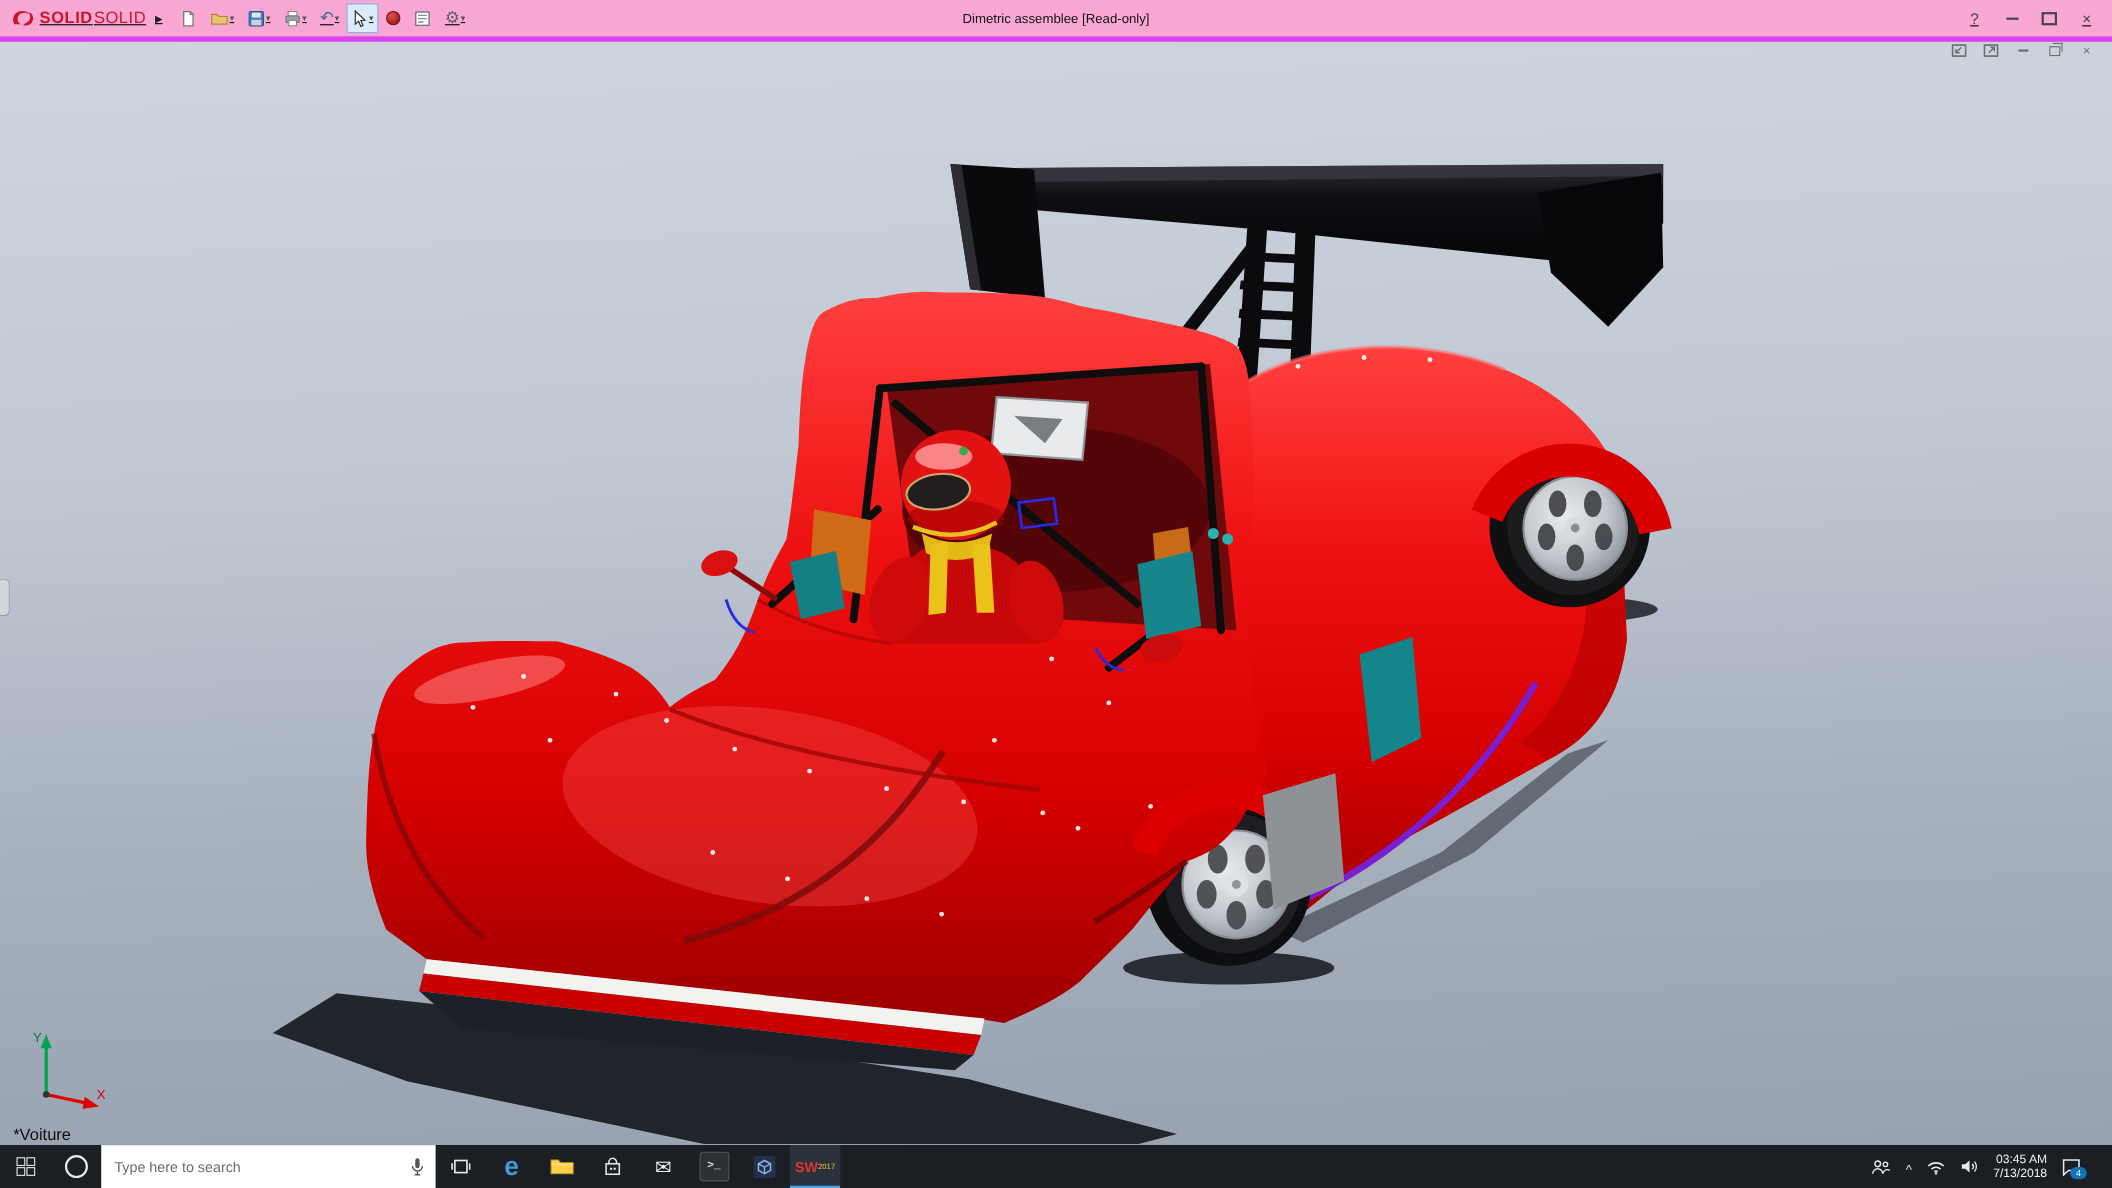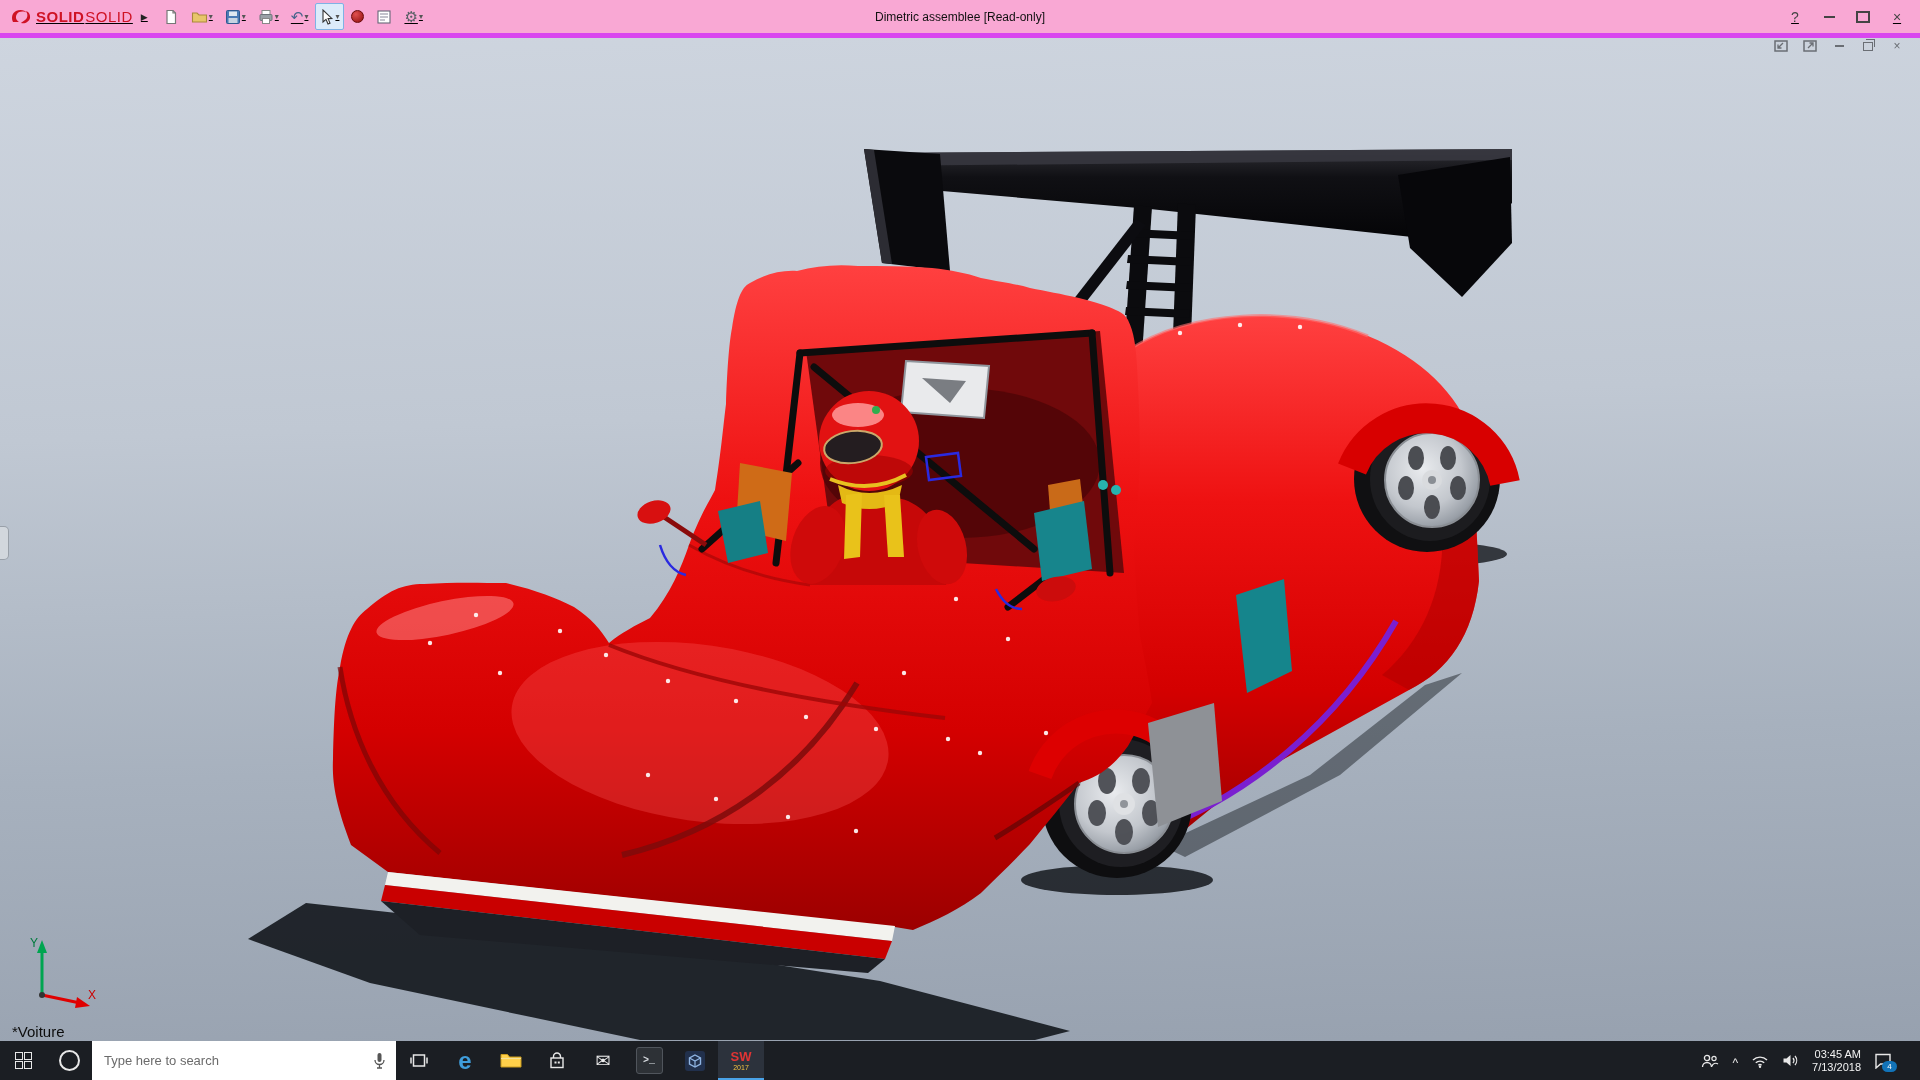--- a/index.html
+++ b/index.html
@@ -52,21 +52,21 @@
   .cortana-ring{width:17px;height:17px;border:2px solid #e8e8e8;border-radius:50%;}
   .search{width:284px;background:#ffffff;display:flex;align-items:center;padding:0 10px;gap:8px;}
   .search input{flex:1;border:none;outline:none;font-size:13px;color:#444;background:transparent;
                 font-family:"Liberation Sans",sans-serif;}
   .search input::placeholder{color:#6b6b6b;}
   .edge-e{font-size:24px;font-weight:bold;color:#3f9ddb;line-height:1;}
   .mail-glyph{font-size:18px;color:#ececec;line-height:1;}
   .console-chip{width:25px;height:25px;background:#2d3136;border:1px solid #50555c;border-radius:3px;
                 display:flex;align-items:center;justify-content:center;font-family:"Liberation Mono",monospace;
                 font-size:10px;color:#d4d8dd;font-weight:bold;}
-  .sw-chip{display:flex;flex-direction:column;align-items:center;line-height:1;}
+  .sw-chip{display:flex;flex-direction:row;align-items:center;line-height:1;}
   .sw-chip .sw{font-size:13px;font-weight:bold;color:#e03434;}
   .sw-chip .yr{font-size:7px;color:#f0c040;margin-top:1px;}
   .tray{margin-left:auto;display:flex;align-items:center;gap:13px;padding-right:8px;}
   .chev{font-size:12px;color:#e8e8e8;transform:translateY(2px);}
   .clock{text-align:right;font-size:11px;line-height:13px;color:#f2f2f2;}
   .badge-wrap{position:relative;display:flex;}
   .badge{position:absolute;right:-5px;bottom:-3px;min-width:11px;height:11px;border-radius:6px;background:#1273b8;
          color:#fff;font-size:8px;display:flex;align-items:center;justify-content:center;padding:0 2px;}
   .show-desktop{width:6px;border-left:1px solid #3a3d42;}
 </style>

